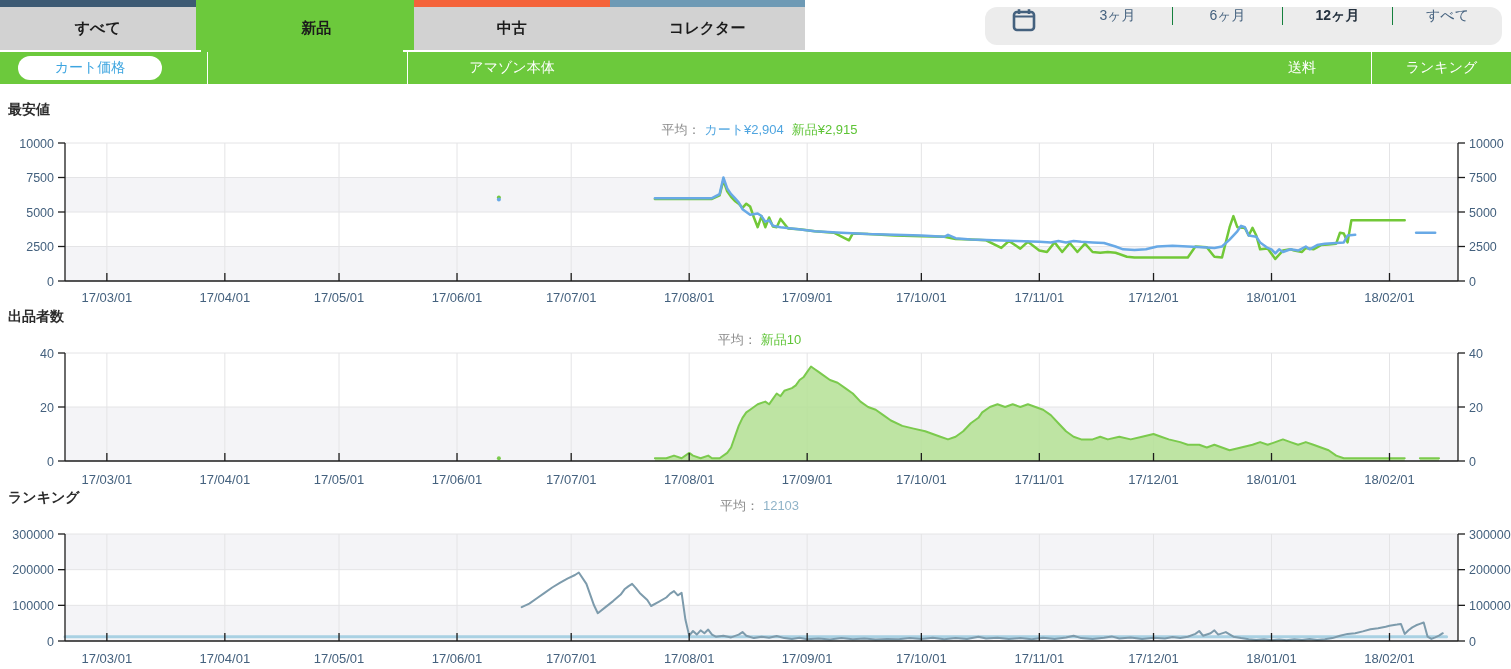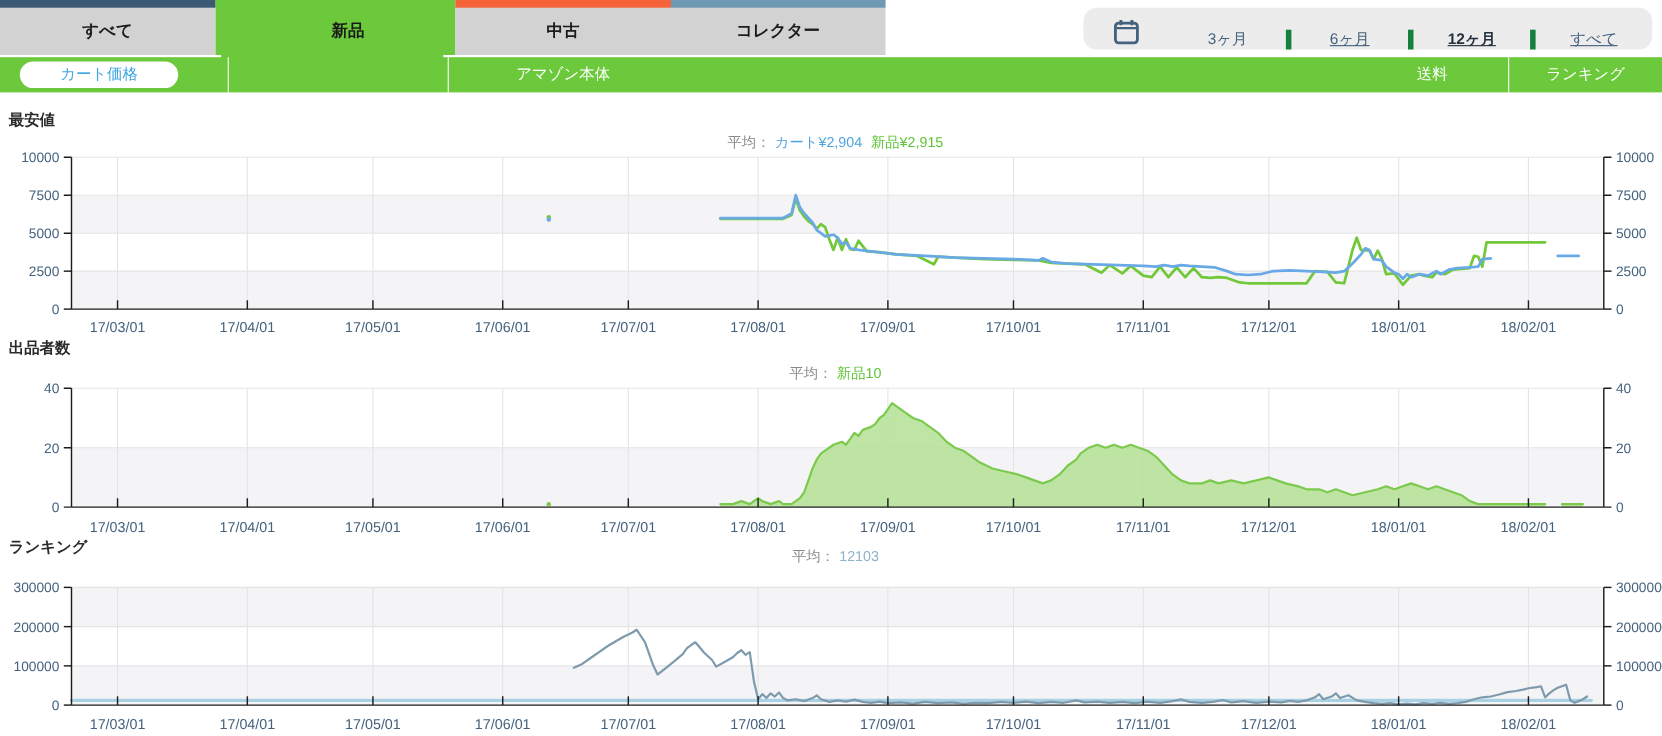--- a/index.html
+++ b/index.html
@@ -9,25 +9,25 @@
     -webkit-font-smoothing:antialiased;
   }
   
   .tabbar{position:absolute;left:0;top:0;width:805px;height:50px;display:flex;}
   .tab{flex:1;background:#d2d2d2;border-top:7px solid #888;display:flex;align-items:center;justify-content:center;
        font-size:15px;font-weight:bold;color:#1b1b1b;cursor:pointer;}
   .tab.active{background:#6cc93c;border-top-color:#6cc93c;padding-left:23px;}
   .tab-connector{position:absolute;top:50px;left:201px;width:202px;height:3px;background:#6cc93c;}
   
   .period{position:absolute;top:7px;left:985px;right:9px;height:38px;background:#ececec;border-radius:12px;
-          display:flex;align-items:flex-end;}
+          display:flex;align-items:flex-start;}
   .period-cell{display:flex;align-items:center;justify-content:center;font-size:14px;color:#44617e;cursor:pointer;}
   .period-cell.icon-cell{width:78px;flex:none;}
   .period-cell.lbl{flex:1;}
-  .period-cell.lbl + .period-cell.lbl{border-left:5px solid #15803d;text-decoration:underline;}
+  .period-cell.lbl + .period-cell.lbl{border-left:1px solid #15803d;}
   .period-cell.selected{font-weight:bold;color:#24313e;}
   
   .greenbar{position:absolute;top:52px;left:0;width:1511px;height:32px;background:#6cc93c;}
   .gb-pill{position:absolute;left:18px;top:4px;width:144px;height:24px;background:#ffffff;border-radius:13px;
            display:flex;align-items:center;justify-content:center;font-size:14px;color:#3da5e0;cursor:pointer;}
   .gb-label{position:absolute;top:0;height:32px;display:flex;align-items:center;justify-content:center;
             color:#ffffff;font-size:14px;cursor:pointer;}
   .gb-sep{position:absolute;top:0;width:1px;height:32px;background:#ffffff;}
   
   .chart-heading{position:absolute;left:8px;font-size:14px;font-weight:bold;color:#2b2b2b;}

